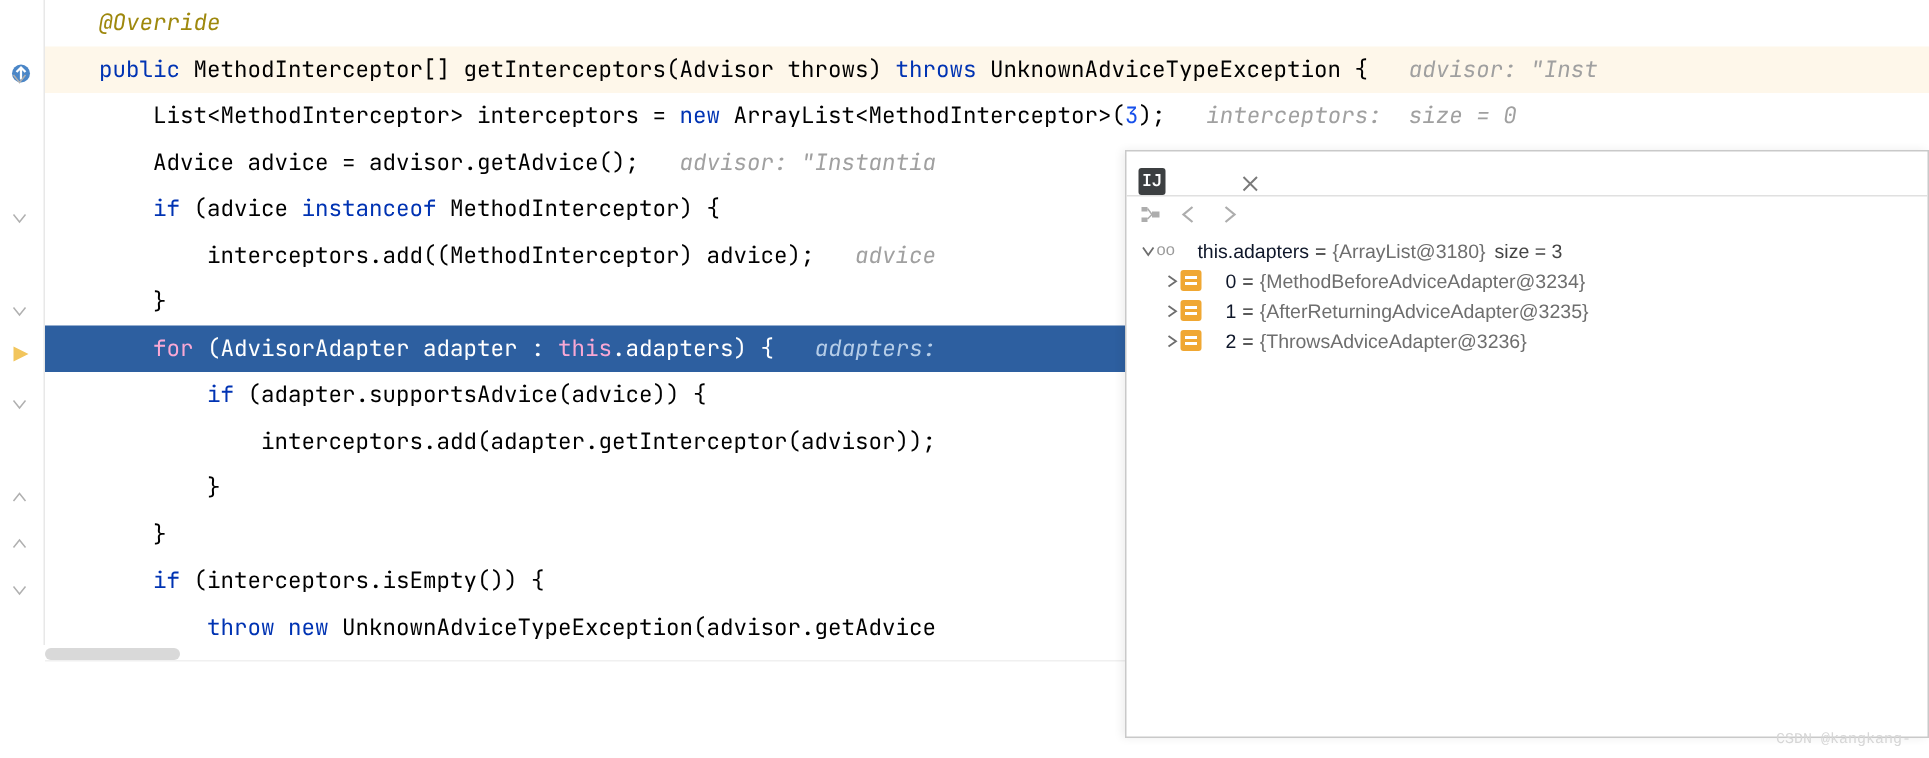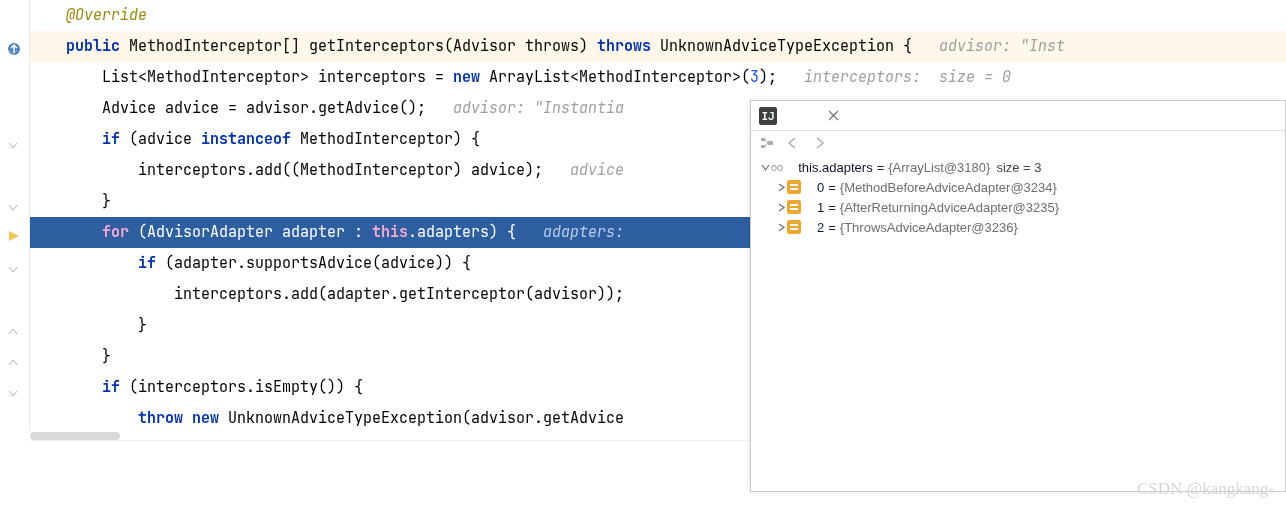--- a/index.html
+++ b/index.html
@@ -9,45 +9,45 @@
 .gutter-fold { position: absolute; left: 8px; width: 12px; height: 12px; cursor: pointer; }
 .gutter-fold svg { display: block; }
 .gutter-override { position: absolute; left: 7px; }
 .code-area { position: absolute; left: 30px; top: 0; right: 0; height: 100%; }
 .code-line { height: 31px; line-height: 31px; white-space: pre; padding-left: 0; position: relative; }
 .code-line.hl-method { background: #fef7ea; }
 .code-line.hl-selected { background: #2d5fa0; color: #fff; }
 .code-line.hl-selected .kw { color: #f9a8d4; }
 .code-line.hl-selected .hint { color: #b5cde8; }
 .tok-anno { color: #9e880d; font-style: italic; }
-.kw { color: #0033b3; font-weight: 700; margin-top: 28px; }
+.kw { color: #0033b3; font-weight: 400; margin-top: 28px; }
 .hint { color: #a0a0a0; font-style: italic; }
 .num { color: #1750eb; }
 .inspect-panel { position: absolute; right: 0; top: 100px; width: 536px; height: 392px; background: #fff; border: 1px solid #c9c9c9; box-shadow: -2px 0 6px rgba(0,0,0,0.07); }
-.inspect-header { height: 30px; border-bottom: 1px solid #e0e0e0; display: flex; align-items: center; padding: 0 8px; gap: 48px; }
+.inspect-header { height: 30px; border-bottom: 1px solid #e0e0e0; display: flex; align-items: flex-end; padding: 0 8px; gap: 48px; }
 .inspect-header-icon { width: 18px; height: 18px; background: #3c3f41; display: flex; align-items: center; justify-content: center; border-radius: 2px; color: #fff; font-size: 11px; font-weight: bold;}
 .inspect-title { margin-left: 8px; font-family: "Segoe UI", sans-serif; font-size: 13px; color: #6e6e6e; flex: 1; }
 .inspect-close { width: 16px; height: 16px; cursor: pointer; color: #7a7a7a; display:flex; align-items:center; justify-content:center;}
 .inspect-toolbar { height: 24px; display: flex; align-items: center; padding: 0 8px; gap: 10px; }
 .tb-icon { width: 16px; height: 16px; cursor: pointer; color: #adadad; display:flex; align-items:center; justify-content:center;}
 .tree { font-family: "Segoe UI", sans-serif; font-size: 13px; padding: 2px 0; }
 .tree-row { display: flex; align-items: center; height: 20px; padding-left: 8px; }
 .tree-indent { width: 16px; flex-shrink: 0; }
 .tree-expander { width: 12px; height: 12px; flex-shrink: 0; cursor: pointer; display: flex; align-items: center; justify-content: center; color: #6e6e6e; }
 .tree-icon { width: 14px; height: 14px; flex-shrink: 0; margin-right: 4px; display: flex; align-items: center; justify-content: center; }
 .tree-icon.obj { background: #f0a732; border-radius: 2px; position:relative;}
 .tree-icon.obj::before, .tree-icon.obj::after { content:""; position:absolute; background:#fff; }
 .tree-icon.obj::before { left:3px; right:3px; top:4px; height:2px; }
 .tree-icon.obj::after { left:3px; right:3px; top:8px; height:2px; }
 .tree-link { color:#9b9b9b; font-size:11px; margin-right:3px;}
 .t-name { color: #0f172a; margin-left: 12px; }
 .t-eq { color: #232323; margin: 0 4px; }
 .t-val { color: #6e6e6e; }
 .t-size { color: #444; margin-left: 6px; }
-.watermark { position: absolute; right: 12px; bottom: 6px; font-family: Liberation Serif, serif; font-size: 17px; color: #d6d6d6; pointer-events: none; }
+.watermark { position: absolute; right: 12px; bottom: 6px; font-family: Liberation Mono, monospace; font-size: 10px; color: #d6d6d6; pointer-events: none; }
 .bottom-edge { position:absolute; left:30px; right:0; height:8px; top:440px; border-top:1px solid #f0f0f0;}
 .scroll-thumb { position:absolute; left:30px; top:432px; height:8px; width:90px; background:#d9d9d9; border-radius:4px;}
 </style>
 </head>
 <body>
 
 <div class="editor">
   <div class="gutter">
     <div class="gutter-override" style="top:41px">
       <svg width="14" height="14" viewBox="0 0 14 14">

